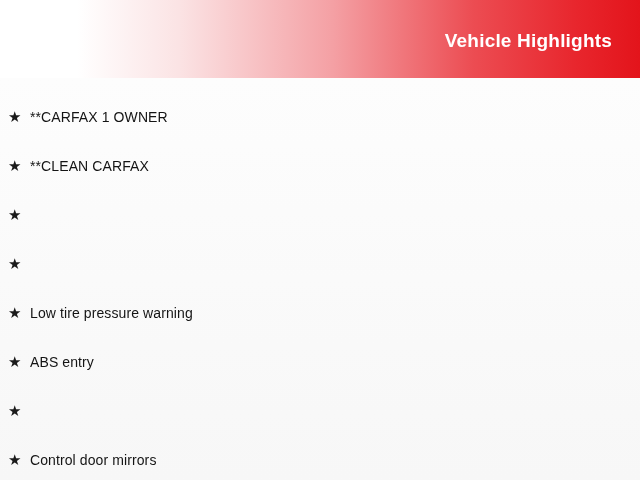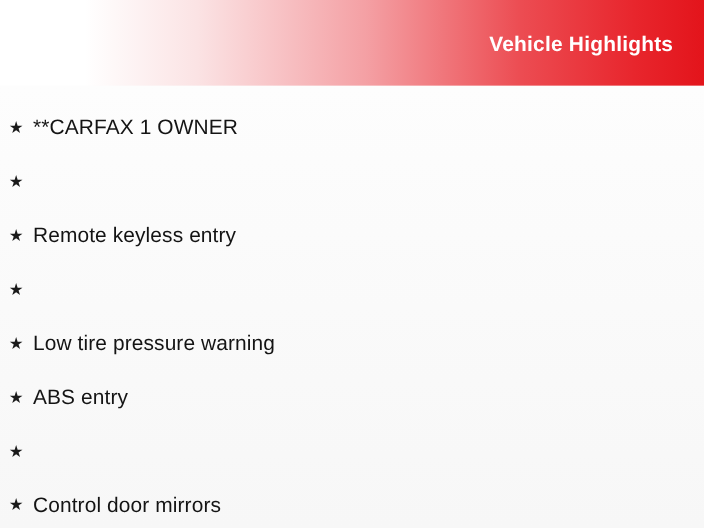--- a/index.html
+++ b/index.html
@@ -66,21 +66,21 @@
   .bullet-icon {
     display: inline-block;
     width: 22px;
     min-width: 22px;
     font-size: 15px;
     color: #1a1a1a;
     line-height: 1;
     text-align: left;
   }
   .feature-label {
-    font-size: 19px;
+    font-size: 14px;
     color: #141414;
     letter-spacing: 0.1px;
     white-space: nowrap;
   }
 </style>
 </head>
 <body>
 
 <div class="page">
 
@@ -91,25 +91,25 @@
   <div class="content">
     <ul class="feature-list">
 
       <li class="feature-item">
         <span class="bullet-icon">★</span>
         <span class="feature-label">**CARFAX 1 OWNER</span>
       </li>
 
       <li class="feature-item">
         <span class="bullet-icon">★</span>
+        <span class="feature-label">**CLEAN CARFAX</span>
       </li>
 
       <li class="feature-item">
         <span class="bullet-icon">★</span>
-        <span class="feature-label">Remote keyless entry</span>
       </li>
 
       <li class="feature-item">
         <span class="bullet-icon">★</span>
       </li>
 
       <li class="feature-item">
         <span class="bullet-icon">★</span>
         <span class="feature-label">Low tire pressure warning</span>
       </li>

